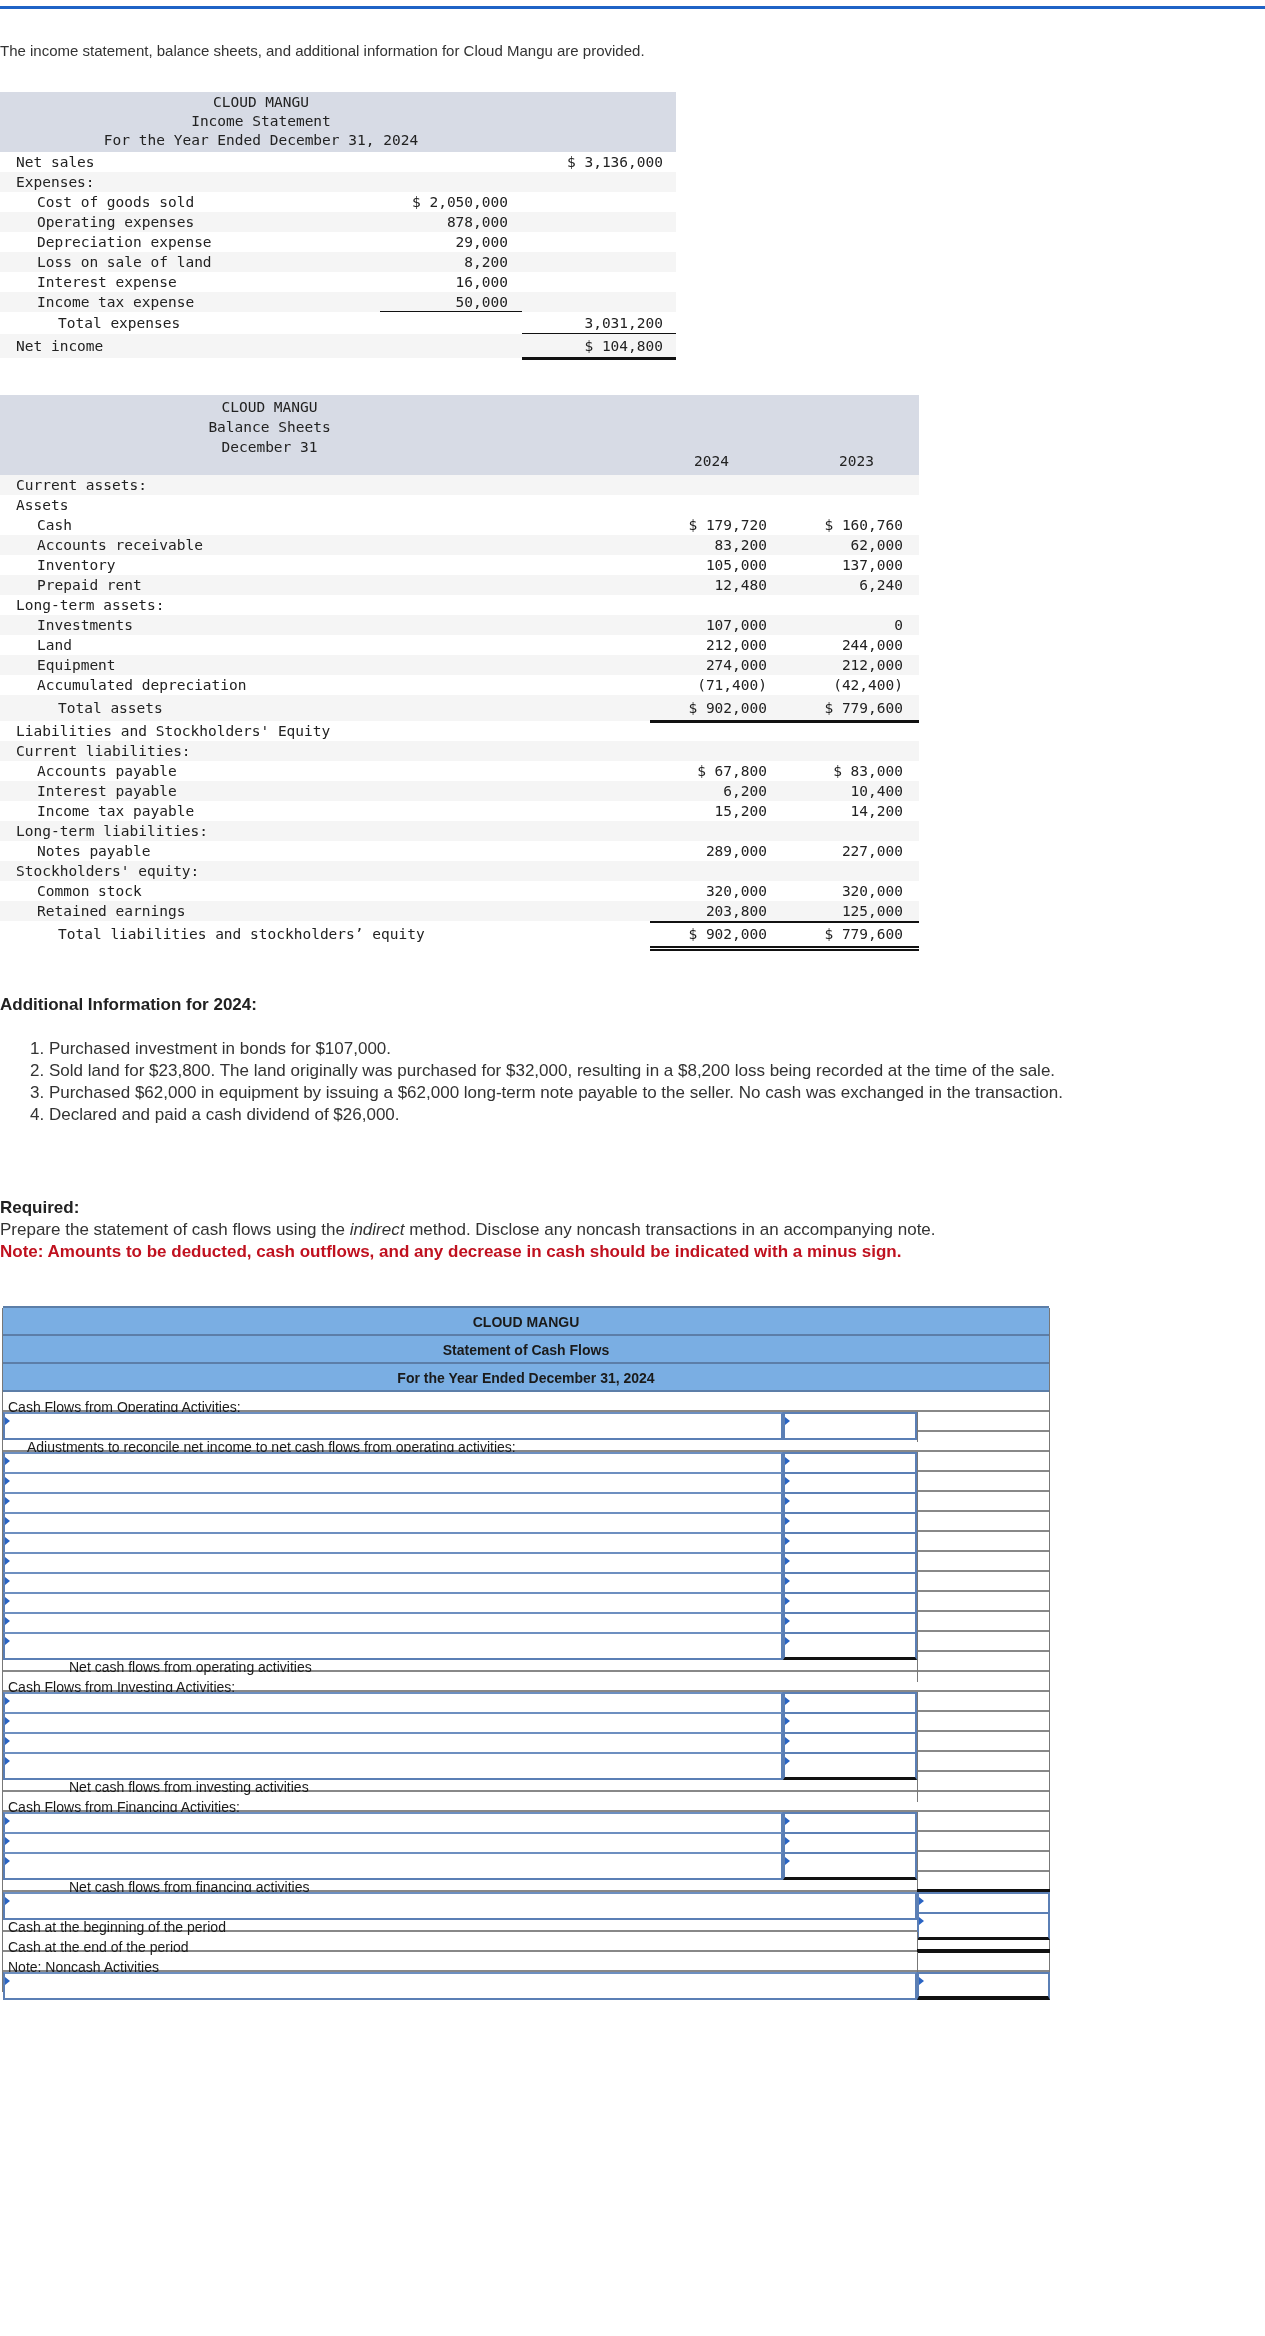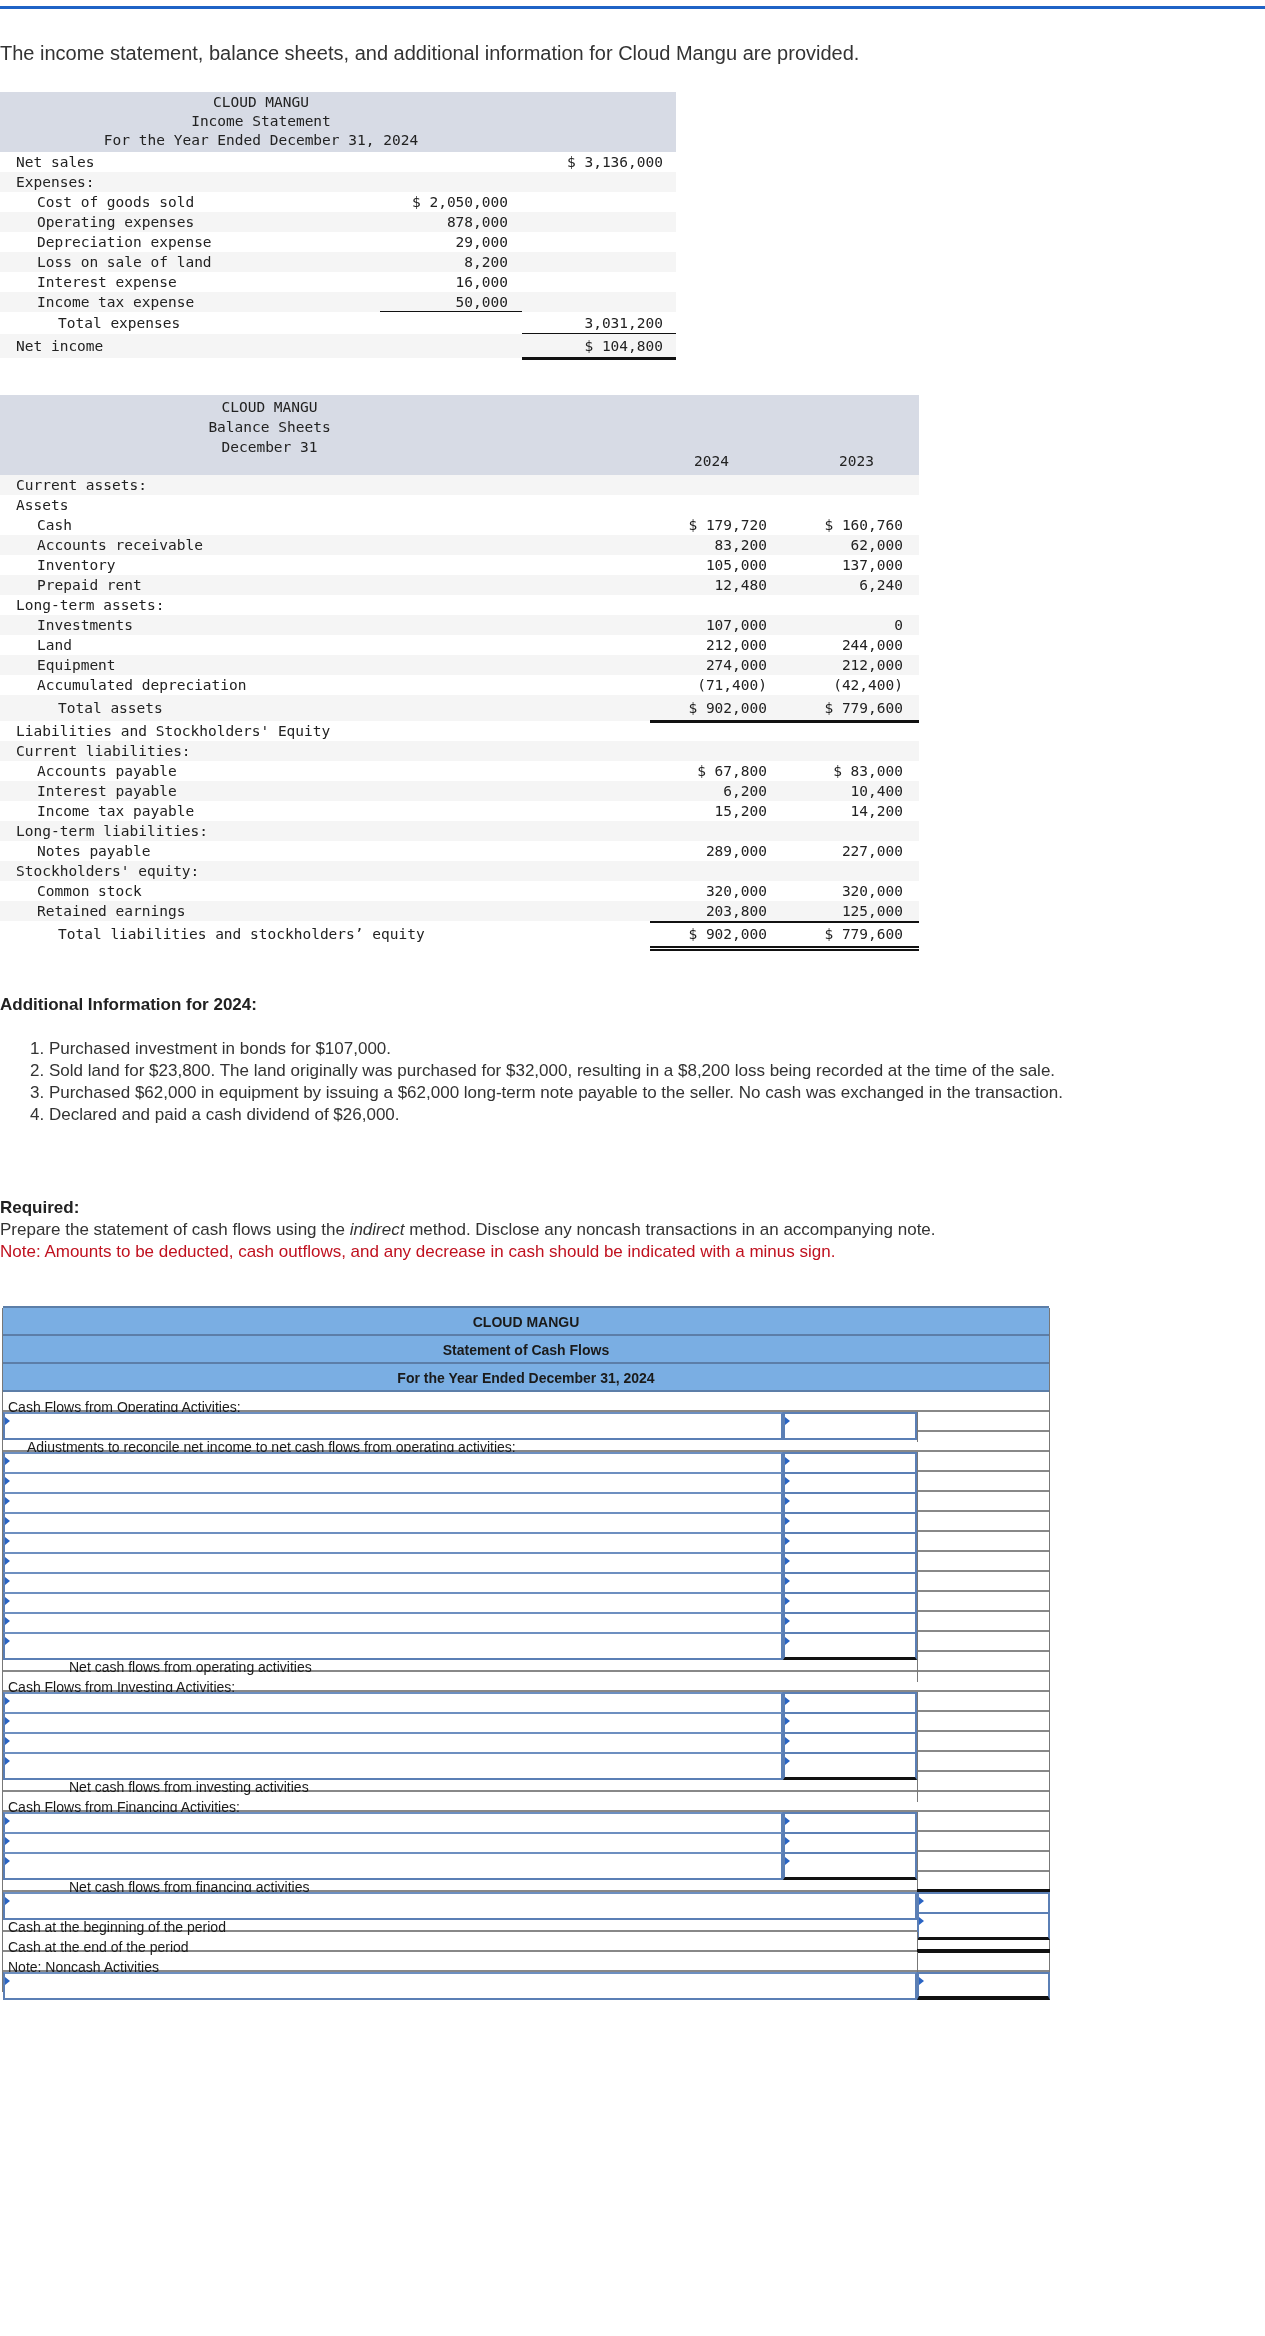--- a/index.html
+++ b/index.html
@@ -1,21 +1,21 @@
 <!DOCTYPE html>
 <html><head>
 <meta charset="utf-8">
 <style>
   * { box-sizing: border-box; margin: 0; padding: 0; }
   body {
     width: 1265px; height: 2336px; background: #ffffff; position: relative; overflow: hidden;
     font-family: "Liberation Sans", sans-serif; color: #222;
   }
   .topbar { position: absolute; left: 0; top: 6px; width: 1265px; height: 3px; background: #1f63c6; }
-  .intro { position: absolute; left: 0; top: 42px; font-size: 20px; color: #333; }
+  .intro { position: absolute; left: 0; top: 42px; font-size: 15px; color: #333; }
 
   
   .mono { font-family: "DejaVu Sans Mono", monospace; font-size: 14.5px; color: #222; }
   .is { position: absolute; left: 0; top: 92px; width: 676px; }
   .is-head { background: #d7dbe5; height: 60px; position: relative; text-align: center; line-height: 19px; padding-top: 1px; }
   .is-head div { width: 522px; }
   .is-row { height: 20px; line-height: 20px; position: relative; }
   .is-row:nth-child(even) { background: #f5f5f5; }
   .is-row .lbl { position: absolute; left: 16px; }
   .is-row .lbl.i1 { left: 37px; }
@@ -41,21 +41,21 @@
   .bs-line { position: absolute; left: 650px; width: 269px; border-top: 2px solid #111; }
   .bs-dbl { position: absolute; left: 650px; width: 269px; height: 5px; border-top: 2px solid #111; border-bottom: 2px solid #111; }
 
   
   .addl-h { position: absolute; left: 0; top: 995px; font-size: 17px; font-weight: bold; color: #222; }
   .addl-list { position: absolute; left: 30px; top: 1038px; width: 1210px; font-size: 17px; line-height: 22px; color: #333; }
   .addl-list li { list-style: none; padding-left: 20px; text-indent: -20px; }
   .req-h { position: absolute; left: 0; top: 1198px; font-size: 17px; font-weight: bold; color: #222; }
   .req-t { position: absolute; left: 0; top: 1220px; font-size: 17px; color: #333; }
   .req-t i { font-style: italic; }
-  .req-n { position: absolute; left: 0; top: 1242px; font-size: 17px; font-weight: normal; color: #c0111f; }
+  .req-n { position: absolute; left: 0; top: 1242px; font-size: 17px; font-weight: bold; color: #c0111f; }
 
   
   .cf { position: absolute; left: 2px; top: 1308px; width: 1048px; border-left: 1.5px solid #777; border-right: 1.5px solid #777; font-family: "Liberation Sans", sans-serif; font-size: 14px; }
   .cf-hd { height: 30px; background: #7aaee3; border-bottom: 2px solid #5c7ea8; border-top: 2px solid #5c7ea8; text-align: center; line-height: 28px; font-weight: bold; color: #1a1a1a; font-size: 14px; margin-top: -2px; }
   .cf-row { height: 20px; position: relative; border-bottom: 2px solid #888; }
   .cf-row .txt { position: absolute; left: 5px; top: 0; line-height: 30px; color: #1a1a1a; }
   .cf-row .txt.ind1 { left: 24px; }
   .cf-row .txt.ind2 { left: 66px; }
   .dd { position: absolute; left: 0; top: 0; height: 28px; border: 2px solid #5b7fb5; border-top: 2px solid #6d8fc0; background: #fff; cursor: pointer; }
   .dd::before { content: ""; position: absolute; left: 0; top: 3px; border-left: 5px solid #2a64c4; border-top: 4px solid transparent; border-bottom: 4px solid transparent; }

